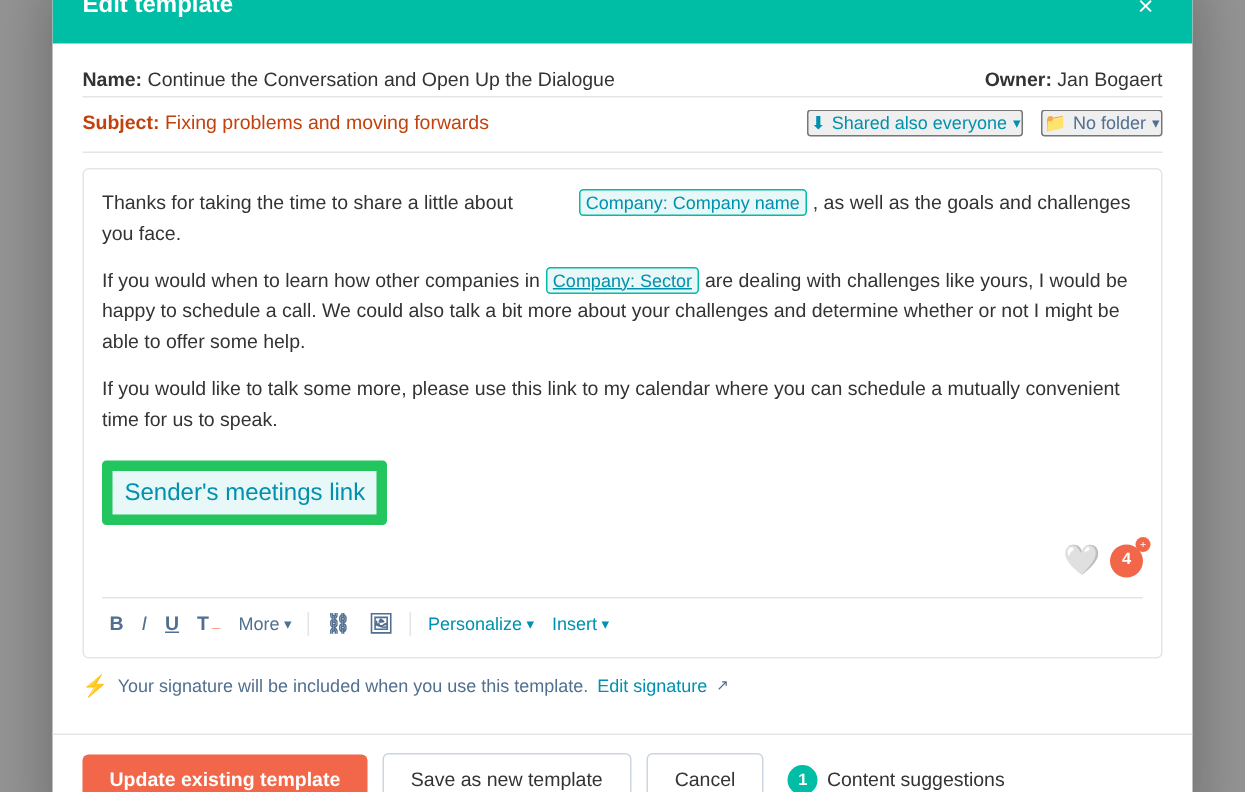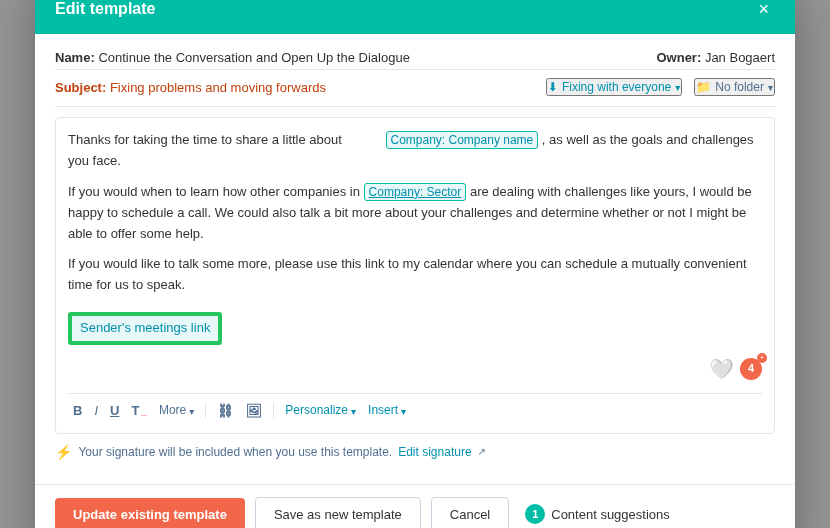--- a/index.html
+++ b/index.html
@@ -141,25 +141,25 @@
       border: 1px solid #00bda5;
       border-radius: 3px;
       color: #0091ae;
       padding: 1px 4px;
       font-size: 12px;
       text-decoration: underline;
     }
     .meetings-link {
       display: inline-block;
       background: #e8f7f7;
-      border: 4px solid #22c55e;
+      border: 7px solid #22c55e;
       border-radius: 3px;
       color: #0091ae;
       padding: 2px 8px;
-      font-size: 13px;
+      font-size: 16px;
       cursor: pointer;
       margin-top: 6px;
     }
     .editor-bottom-row {
       display: flex;
       align-items: center;
       justify-content: space-between;
       margin-top: 8px;
     }
     .emoji-ai-row {
@@ -216,21 +216,21 @@
     }
     .toolbar-dropdown {
       background: none;
       border: none;
       cursor: pointer;
       padding: 3px 5px;
       font-size: 12px;
       color: #516f90;
       border-radius: 3px;
       display: flex;
-      align-items: flex-end;
+      align-items: center;
       gap: 3px;
     }
     .personalize-btn {
       color: #0091ae;
       font-size: 12px;
     }
     .insert-btn {
       color: #0091ae;
       font-size: 12px;
     }
@@ -336,21 +336,21 @@
       </div>
 
       <div class="subject-row">
         <div class="subject-label">
           <span class="label-key">Subject:</span>
           <span>Fixing problems and moving forwards</span>
         </div>
         <div class="subject-actions">
           <button class="shared-btn">
             <span class="download-icon">⬇</span>
-            <span>Fixing with everyone</span>
+            <span>Shared also everyone</span>
             <span class="chevron">▾</span>
           </button>
           <button class="folder-btn">
             <span class="folder-icon">📁</span>
             <span>No folder</span>
             <span class="chevron">▾</span>
           </button>
         </div>
       </div>
 

